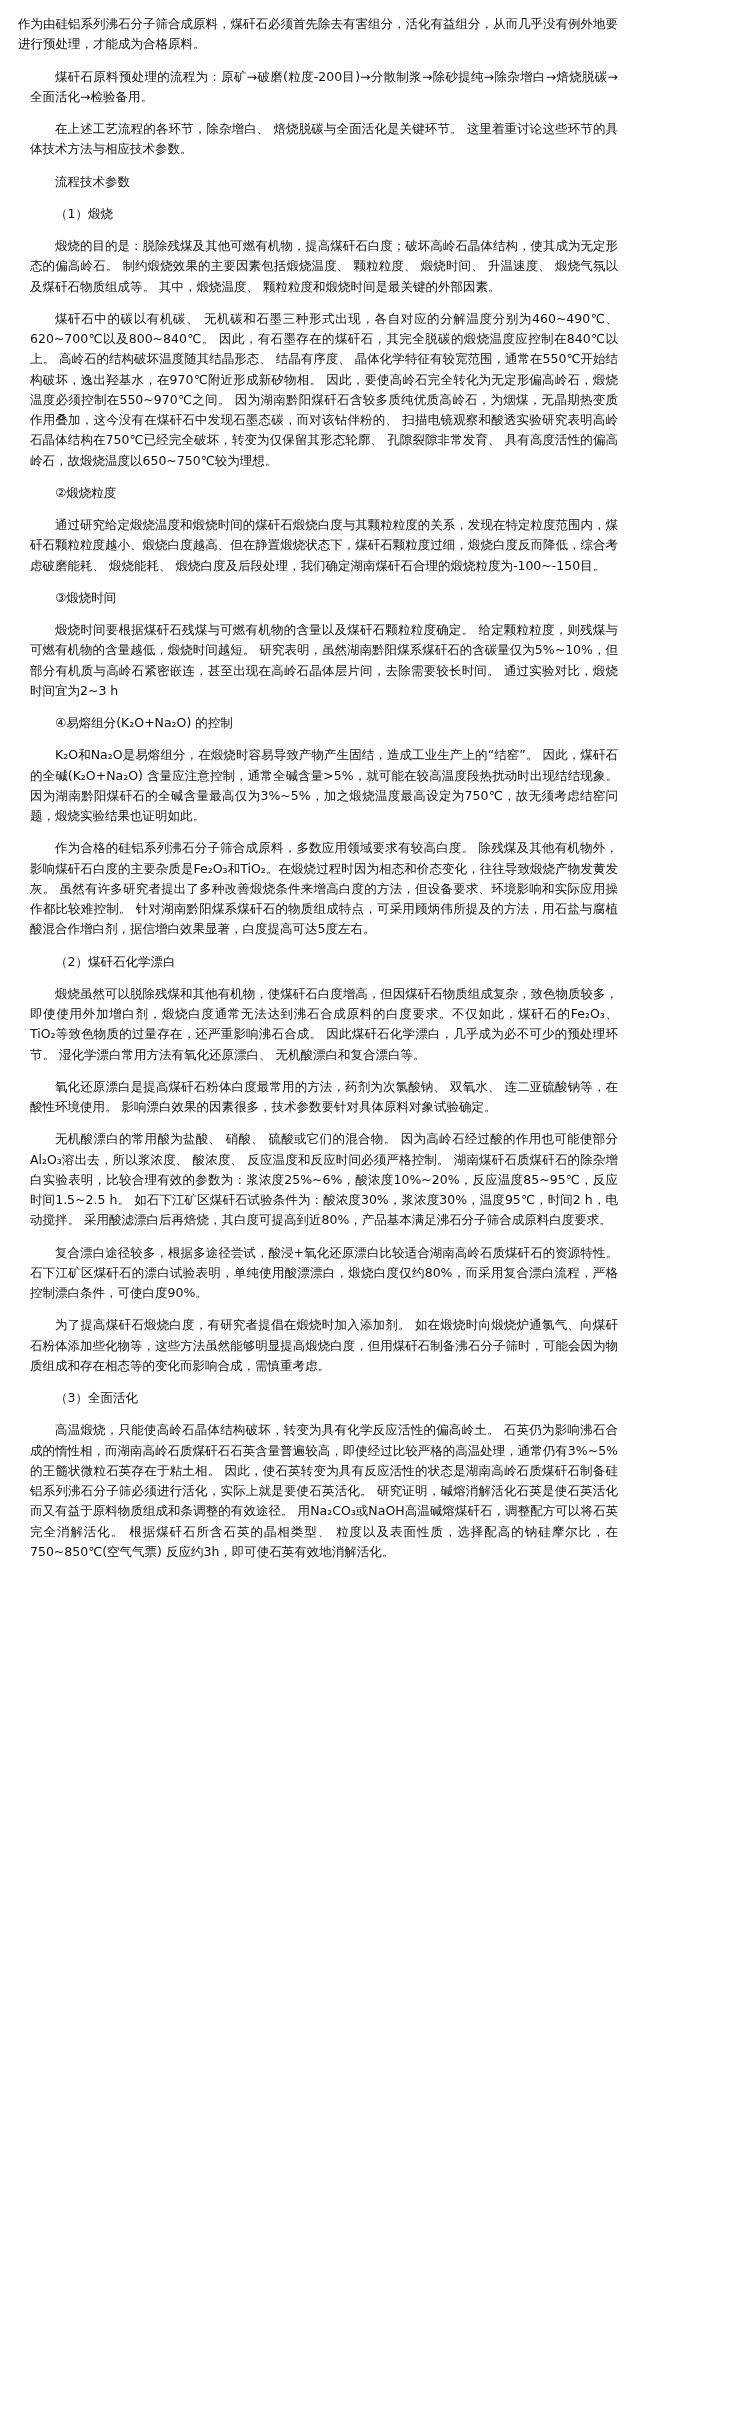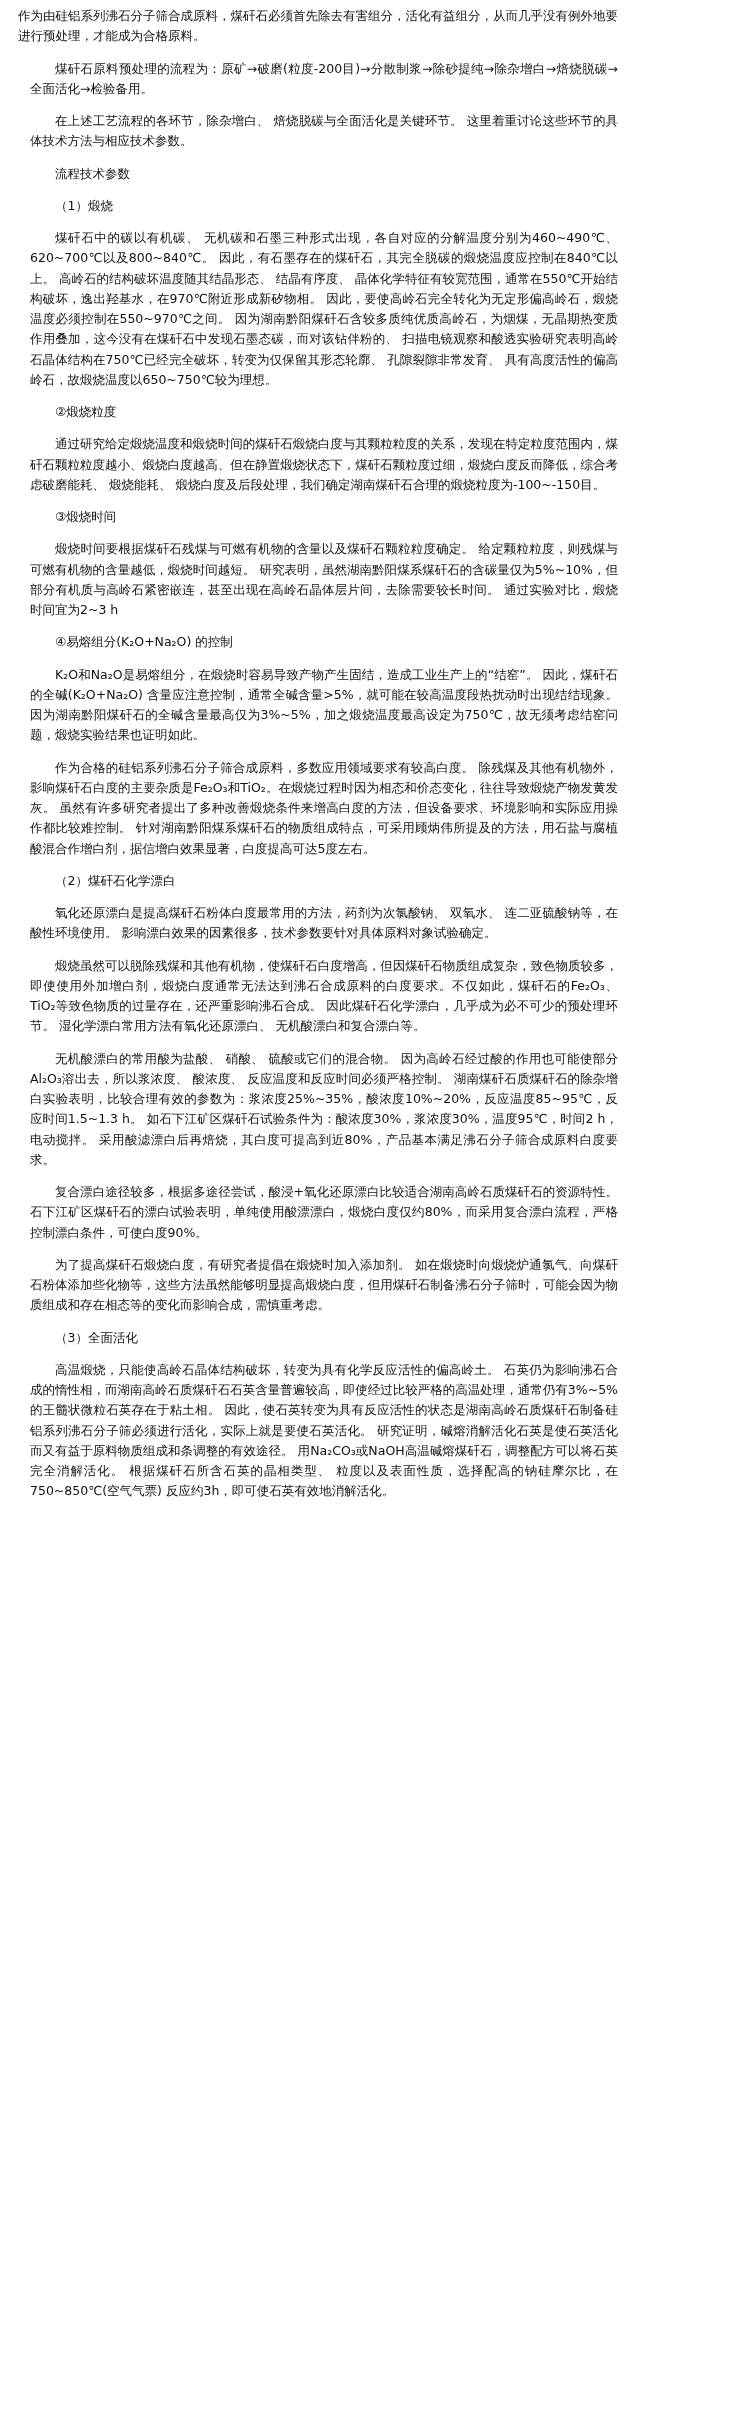--- a/index.html
+++ b/index.html
@@ -8,21 +8,21 @@
     background: #ffffff;
   }
   body {
     width: 730px;
     font-family: "DejaVu Sans", "Liberation Sans", sans-serif;
     color: #000000;
   }
   #doc {
     width: 636px;
     box-sizing: border-box;
-    padding: 6px 18px 20px 18px;
+    padding: 14px 18px 20px 18px;
   }
   p {
     margin: 0 0 12px 0;
     font-size: 12.5px;
     line-height: 1.62;
     text-align: justify;
     color: #111;
   }
   p.indent {
     text-indent: 2em;
@@ -35,29 +35,30 @@
 </style>
 </head>
 <body>
 
 <div id="doc">
     <p class="">作为由硅铝系列沸石分子筛合成原料，煤矸石必须首先除去有害组分，活化有益组分，从而几乎没有例外地要进行预处理，才能成为合格原料。</p>
     <p class="indent">煤矸石原料预处理的流程为：原矿→破磨(粒度-200目)→分散制浆→除砂提纯→除杂增白→焙烧脱碳→全面活化→检验备用。</p>
     <p class="indent">在上述工艺流程的各环节，除杂增白、 焙烧脱碳与全面活化是关键环节。 这里着重讨论这些环节的具体技术方法与相应技术参数。</p>
     <p class="indent">流程技术参数</p>
     <p class="indent">（1）煅烧</p>
+    <p class="indent">煅烧的目的是：脱除残煤及其他可燃有机物，提高煤矸石白度；破坏高岭石晶体结构，使其成为无定形态的偏高岭石。 制约煅烧效果的主要因素包括煅烧温度、 颗粒粒度、 煅烧时间、 升温速度、 煅烧气氛以及煤矸石物质组成等。 其中，煅烧温度、 颗粒粒度和煅烧时间是最关键的外部因素。</p>
     <p class="indent">煤矸石中的碳以有机碳、 无机碳和石墨三种形式出现，各自对应的分解温度分别为460~490℃、 620~700℃以及800~840℃。 因此，有石墨存在的煤矸石，其完全脱碳的煅烧温度应控制在840℃以上。 高岭石的结构破坏温度随其结晶形态、 结晶有序度、 晶体化学特征有较宽范围，通常在550℃开始结构破坏，逸出羟基水，在970℃附近形成新矽物相。 因此，要使高岭石完全转化为无定形偏高岭石，煅烧温度必须控制在550~970℃之间。 因为湖南黔阳煤矸石含较多质纯优质高岭石，为烟煤，无晶期热变质作用叠加，这今没有在煤矸石中发现石墨态碳，而对该钻伴粉的、 扫描电镜观察和酸透实验研究表明高岭石晶体结构在750℃已经完全破坏，转变为仅保留其形态轮廓、 孔隙裂隙非常发育、 具有高度活性的偏高岭石，故煅烧温度以650~750℃较为理想。</p>
     <p class="indent">②煅烧粒度</p>
     <p class="indent">通过研究给定煅烧温度和煅烧时间的煤矸石煅烧白度与其颗粒粒度的关系，发现在特定粒度范围内，煤矸石颗粒粒度越小、煅烧白度越高、但在静置煅烧状态下，煤矸石颗粒度过细，煅烧白度反而降低，综合考虑破磨能耗、 煅烧能耗、 煅烧白度及后段处理，我们确定湖南煤矸石合理的煅烧粒度为-100~-150目。</p>
     <p class="indent">③煅烧时间</p>
     <p class="indent">煅烧时间要根据煤矸石残煤与可燃有机物的含量以及煤矸石颗粒粒度确定。 给定颗粒粒度，则残煤与可燃有机物的含量越低，煅烧时间越短。 研究表明，虽然湖南黔阳煤系煤矸石的含碳量仅为5%~10%，但部分有机质与高岭石紧密嵌连，甚至出现在高岭石晶体层片间，去除需要较长时间。 通过实验对比，煅烧时间宜为2~3 h</p>
     <p class="indent">④易熔组分(K₂O+Na₂O) 的控制</p>
     <p class="indent">K₂O和Na₂O是易熔组分，在煅烧时容易导致产物产生固结，造成工业生产上的“结窑”。 因此，煤矸石的全碱(K₂O+Na₂O) 含量应注意控制，通常全碱含量&gt;5%，就可能在较高温度段热扰动时出现结结现象。 因为湖南黔阳煤矸石的全碱含量最高仅为3%~5%，加之煅烧温度最高设定为750℃，故无须考虑结窑问题，煅烧实验结果也证明如此。</p>
     <p class="indent">作为合格的硅铝系列沸石分子筛合成原料，多数应用领域要求有较高白度。 除残煤及其他有机物外，影响煤矸石白度的主要杂质是Fe₂O₃和TiO₂。在煅烧过程时因为相态和价态变化，往往导致煅烧产物发黄发灰。 虽然有许多研究者提出了多种改善煅烧条件来增高白度的方法，但设备要求、环境影响和实际应用操作都比较难控制。 针对湖南黔阳煤系煤矸石的物质组成特点，可采用顾炳伟所提及的方法，用石盐与腐植酸混合作增白剂，据信增白效果显著，白度提高可达5度左右。</p>
     <p class="indent">（2）煤矸石化学漂白</p>
+    <p class="indent">煅烧虽然可以脱除残煤和其他有机物，使煤矸石白度增高，但因煤矸石物质组成复杂，致色物质较多，即使使用外加增白剂，煅烧白度通常无法达到沸石合成原料的白度要求。不仅如此，煤矸石的Fe₂O₃、 TiO₂等致色物质的过量存在，还严重影响沸石合成。 因此煤矸石化学漂白，几乎成为必不可少的预处理环节。 湿化学漂白常用方法有氧化还原漂白、 无机酸漂白和复合漂白等。</p>
     <p class="indent">氧化还原漂白是提高煤矸石粉体白度最常用的方法，药剂为次氯酸钠、 双氧水、 连二亚硫酸钠等，在酸性环境使用。 影响漂白效果的因素很多，技术参数要针对具体原料对象试验确定。</p>
-    <p class="indent">煅烧虽然可以脱除残煤和其他有机物，使煤矸石白度增高，但因煤矸石物质组成复杂，致色物质较多，即使使用外加增白剂，煅烧白度通常无法达到沸石合成原料的白度要求。不仅如此，煤矸石的Fe₂O₃、 TiO₂等致色物质的过量存在，还严重影响沸石合成。 因此煤矸石化学漂白，几乎成为必不可少的预处理环节。 湿化学漂白常用方法有氧化还原漂白、 无机酸漂白和复合漂白等。</p>
-    <p class="indent">无机酸漂白的常用酸为盐酸、 硝酸、 硫酸或它们的混合物。 因为高岭石经过酸的作用也可能使部分Al₂O₃溶出去，所以浆浓度、 酸浓度、 反应温度和反应时间必须严格控制。 湖南煤矸石质煤矸石的除杂增白实验表明，比较合理有效的参数为：浆浓度25%~35%，酸浓度10%~20%，反应温度85~95℃，反应时间1.5~1.3 h。 如石下江矿区煤矸石试验条件为：酸浓度30%，浆浓度30%，温度95℃，时间2 h，电动搅拌。 采用酸滤漂白后再焙烧，其白度可提高到近80%，产品基本满足沸石分子筛合成原料白度要求。</p>
+    <p class="indent">无机酸漂白的常用酸为盐酸、 硝酸、 硫酸或它们的混合物。 因为高岭石经过酸的作用也可能使部分Al₂O₃溶出去，所以浆浓度、 酸浓度、 反应温度和反应时间必须严格控制。 湖南煤矸石质煤矸石的除杂增白实验表明，比较合理有效的参数为：浆浓度25%~6%，酸浓度10%~20%，反应温度85~95℃，反应时间1.5~2.5 h。 如石下江矿区煤矸石试验条件为：酸浓度30%，浆浓度30%，温度95℃，时间2 h，电动搅拌。 采用酸滤漂白后再焙烧，其白度可提高到近80%，产品基本满足沸石分子筛合成原料白度要求。</p>
     <p class="indent">复合漂白途径较多，根据多途径尝试，酸浸+氧化还原漂白比较适合湖南高岭石质煤矸石的资源特性。 石下江矿区煤矸石的漂白试验表明，单纯使用酸漂漂白，煅烧白度仅约80%，而采用复合漂白流程，严格控制漂白条件，可使白度90%。</p>
     <p class="indent">为了提高煤矸石煅烧白度，有研究者提倡在煅烧时加入添加剂。 如在煅烧时向煅烧炉通氯气、向煤矸石粉体添加些化物等，这些方法虽然能够明显提高煅烧白度，但用煤矸石制备沸石分子筛时，可能会因为物质组成和存在相态等的变化而影响合成，需慎重考虑。</p>
     <p class="indent">（3）全面活化</p>
     <p class="indent">高温煅烧，只能使高岭石晶体结构破坏，转变为具有化学反应活性的偏高岭土。 石英仍为影响沸石合成的惰性相，而湖南高岭石质煤矸石石英含量普遍较高，即使经过比较严格的高温处理，通常仍有3%~5%的王髓状微粒石英存在于粘土相。 因此，使石英转变为具有反应活性的状态是湖南高岭石质煤矸石制备硅铝系列沸石分子筛必须进行活化，实际上就是要使石英活化。 研究证明，碱熔消解活化石英是使石英活化而又有益于原料物质组成和条调整的有效途径。 用Na₂CO₃或NaOH高温碱熔煤矸石，调整配方可以将石英完全消解活化。 根据煤矸石所含石英的晶相类型、 粒度以及表面性质，选择配高的钠硅摩尔比，在750~850℃(空气气票) 反应约3h，即可使石英有效地消解活化。</p>
   </div>
 
 </body></html>

